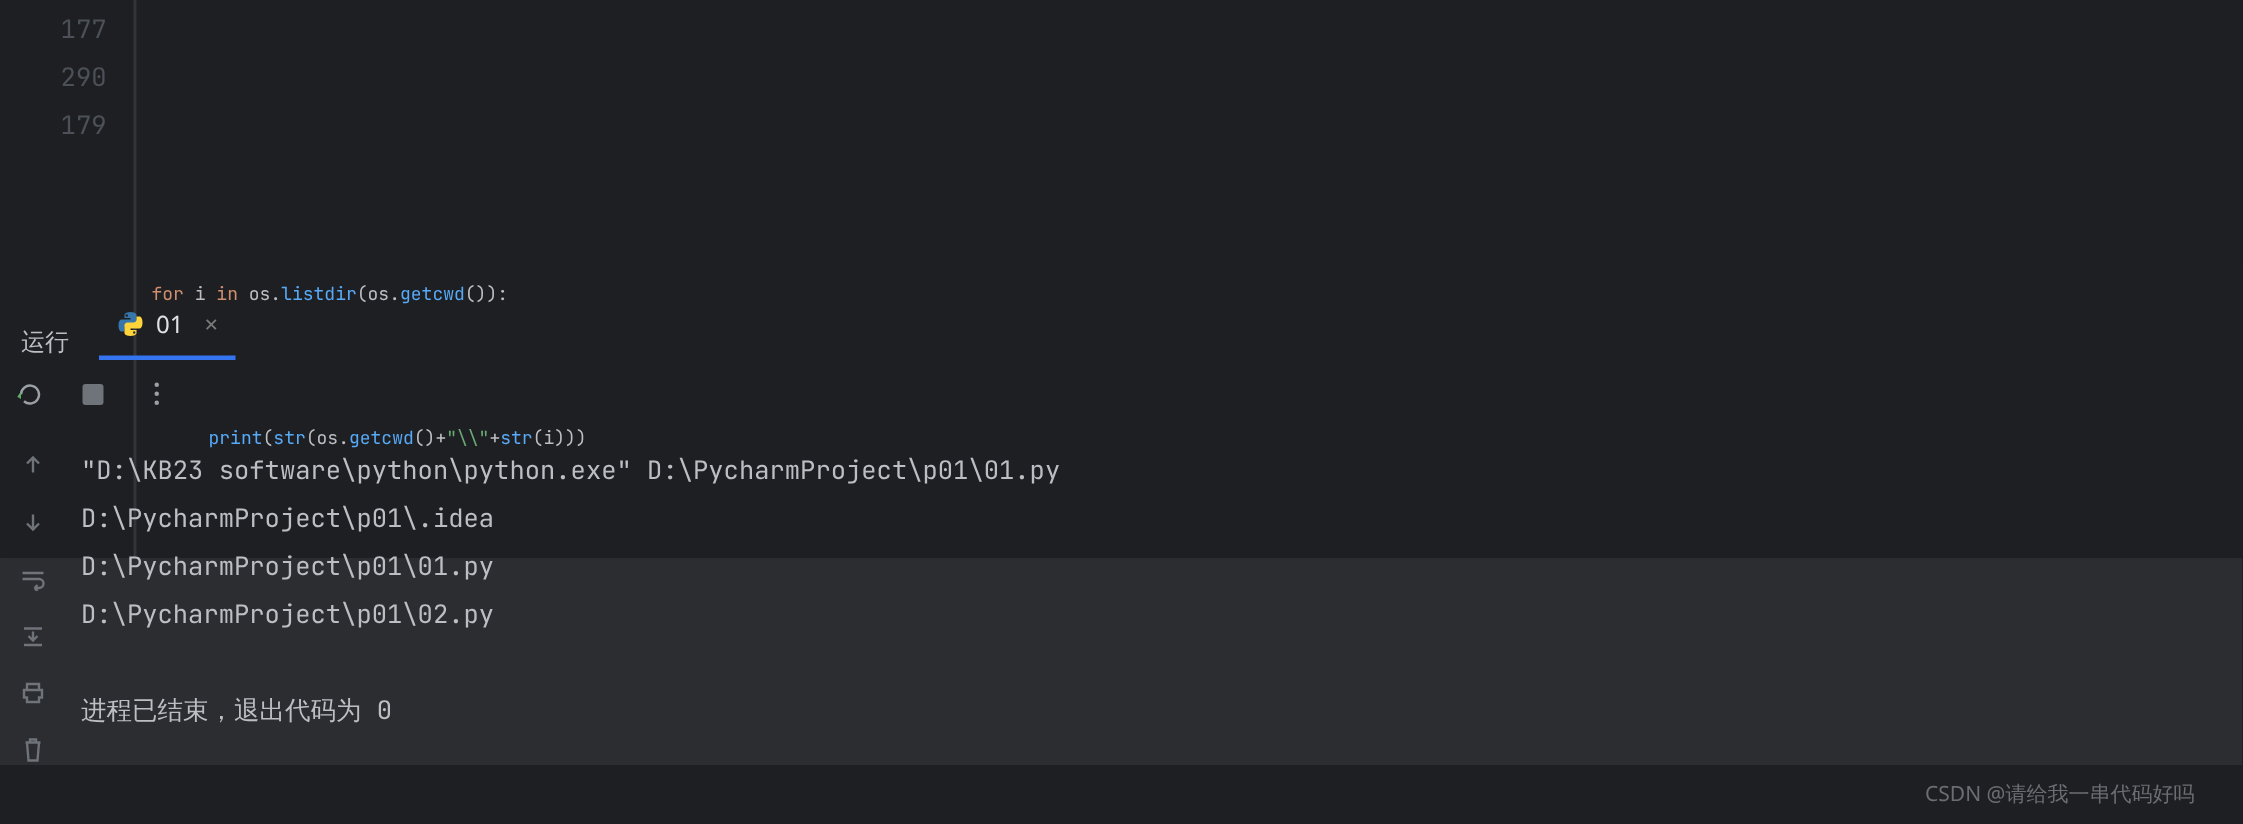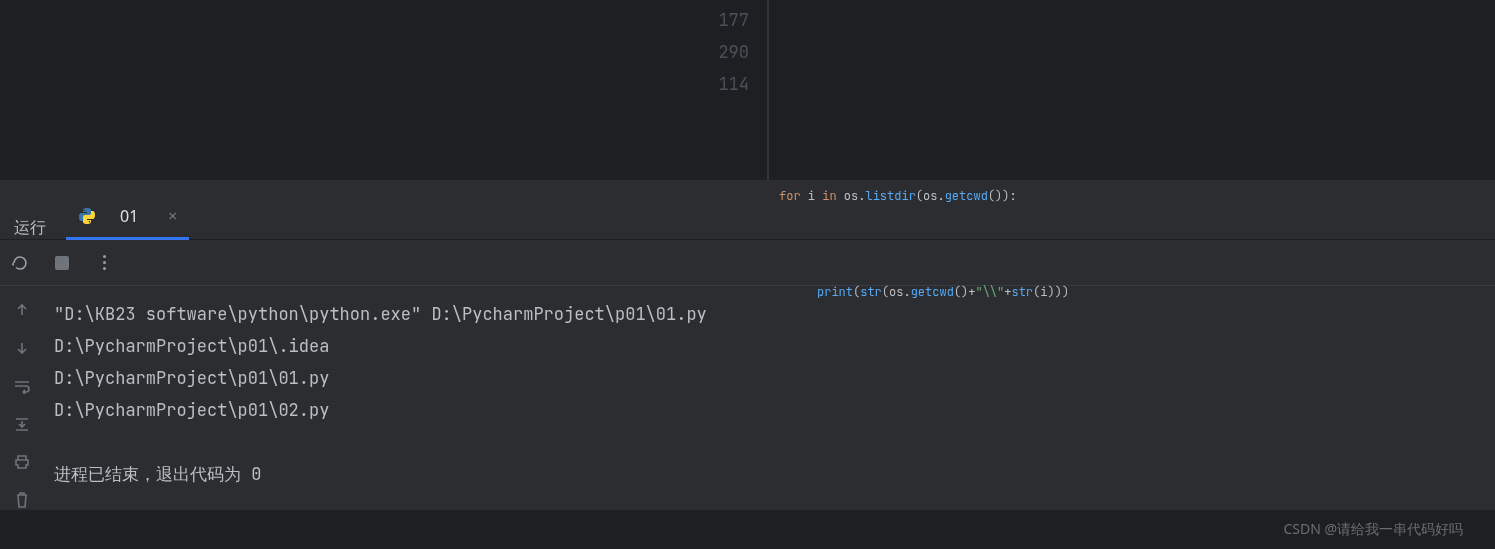--- a/index.html
+++ b/index.html
@@ -4,40 +4,40 @@
 <style>
 * { margin:0; padding:0; box-sizing:border-box; }
 body {
   width:1495px; height:549px;
   background:#1e1f22;
   font-family:"JetBrains Mono","Consolas",monospace;
   color:#bcbec4;
   overflow:hidden;
   position:relative;
 }
-.top-area { display:flex; height:180px; }
+.top-area { display:flex; height:180px;flex-direction:column; }
 .left-blank { width:678px; background:#1e1f22; }
 .editor-pane { flex:1; background:#1e1f22; display:flex; border-left:1px solid #1e1f22; }
 .gutter { width:88px; text-align:right; padding-right:18px; color:#4b5059; font-size:17px; line-height:32px; padding-top:4px; user-select:none;}
 .gutter-line { height:32px; }
 .code-sep { width:2px; background:#313438; }
 .code { padding-left:10px; font-size:12px; line-height:32px; padding-top:20px; white-space:pre; font-family:"JetBrains Mono","Consolas",monospace;}
 .code-row { height:32px; }
 .kw { color:#cf8e6d; }
 .fn { color:#57aaf7; }
 .paren { color:#bcbec4; }
 .str { color:#6aab73; }
 .op { color:#bcbec4; }
 .ident { color:#bcbec4; }
 .indent { display:inline-block; width:38px; }
 
 .run-panel { background:#2b2d30; }
 .tab-bar { height:60px; display:flex; align-items:flex-end; border-bottom:1px solid #1e1f22; }
 .run-label { color:#bcbec4; font-size:16px; padding:0 20px 0 14px; font-family:system-ui,sans-serif;}
-.tab { display:flex; align-items:center; gap:24px; height:46px; padding:0 12px; position:relative; }
+.tab { display:flex; align-items:center; gap:8px; height:46px; padding:0 12px; position:relative; }
 .tab-active::after { content:""; position:absolute; bottom:-1px; left:0; right:0; height:3px; background:#3574f0; }
 .py-icon { width:18px; height:18px; }
 .tab-text { color:#dfe1e5; font-size:16px; font-family:system-ui,sans-serif;}
 .tab-close { color:#7a7a7a; font-size:15px; cursor:pointer; margin-left:6px;}
 
 .toolbar-row { height:46px; display:flex; align-items:center; padding-left:8px; gap:18px; border-bottom:1px solid #393b40;}
 .tool-btn { width:24px; height:24px; display:flex; align-items:center; justify-content:center; color:#9aa0a6; cursor:pointer;}
 .stop-sq { width:14px; height:14px; background:#6f737a; border-radius:2px; }
 .dots { width:20px; display:flex; flex-direction:column; gap:3px; align-items:center; }
 .dots span { width:3px; height:3px; background:#9aa0a6; border-radius:50%; }
@@ -54,21 +54,21 @@
 </style>
 </head>
 <body>
 
 <div class="top-area">
   <div class="left-blank"></div>
   <div class="editor-pane">
     <div class="gutter">
       <div class="gutter-line">177</div>
       <div class="gutter-line">290</div>
-      <div class="gutter-line">114</div>
+      <div class="gutter-line">179</div>
     </div>
     <div class="code-sep"></div>
     <div class="code">
       <div class="code-row"></div>
       <div class="code-row"><span class="kw">for</span> <span class="ident">i</span> <span class="kw">in</span> <span class="ident">os</span><span class="paren">.</span><span class="fn">listdir</span><span class="paren">(</span><span class="ident">os</span><span class="paren">.</span><span class="fn">getcwd</span><span class="paren">())</span><span class="op">:</span></div>
       <div class="code-row"><span class="indent"></span><span class="fn">print</span><span class="paren">(</span><span class="fn">str</span><span class="paren">(</span><span class="ident">os</span><span class="paren">.</span><span class="fn">getcwd</span><span class="paren">()</span><span class="op">+</span><span class="str">"\\"</span><span class="op">+</span><span class="fn">str</span><span class="paren">(</span><span class="ident">i</span><span class="paren">)))</span></div>
     </div>
   </div>
 </div>
 

